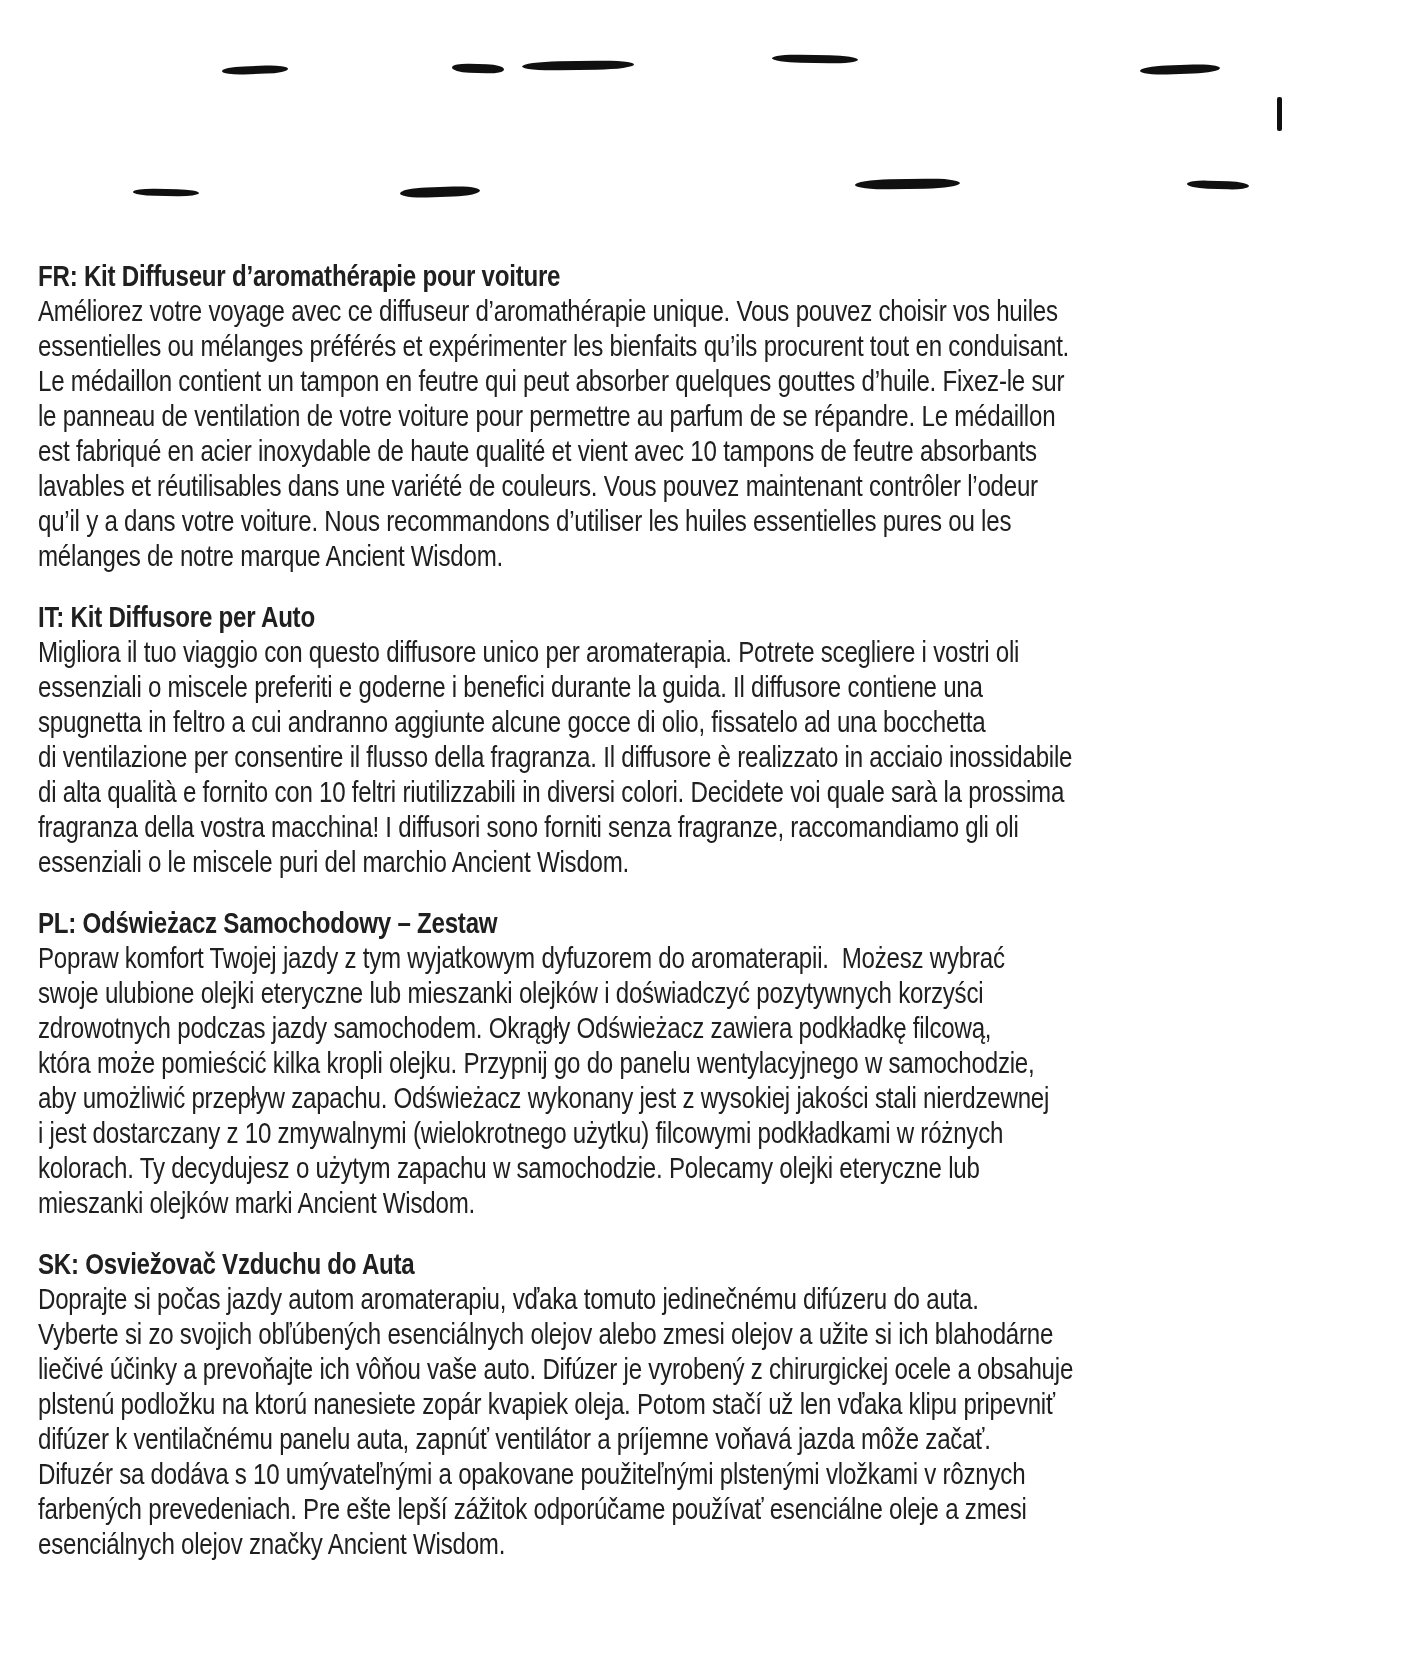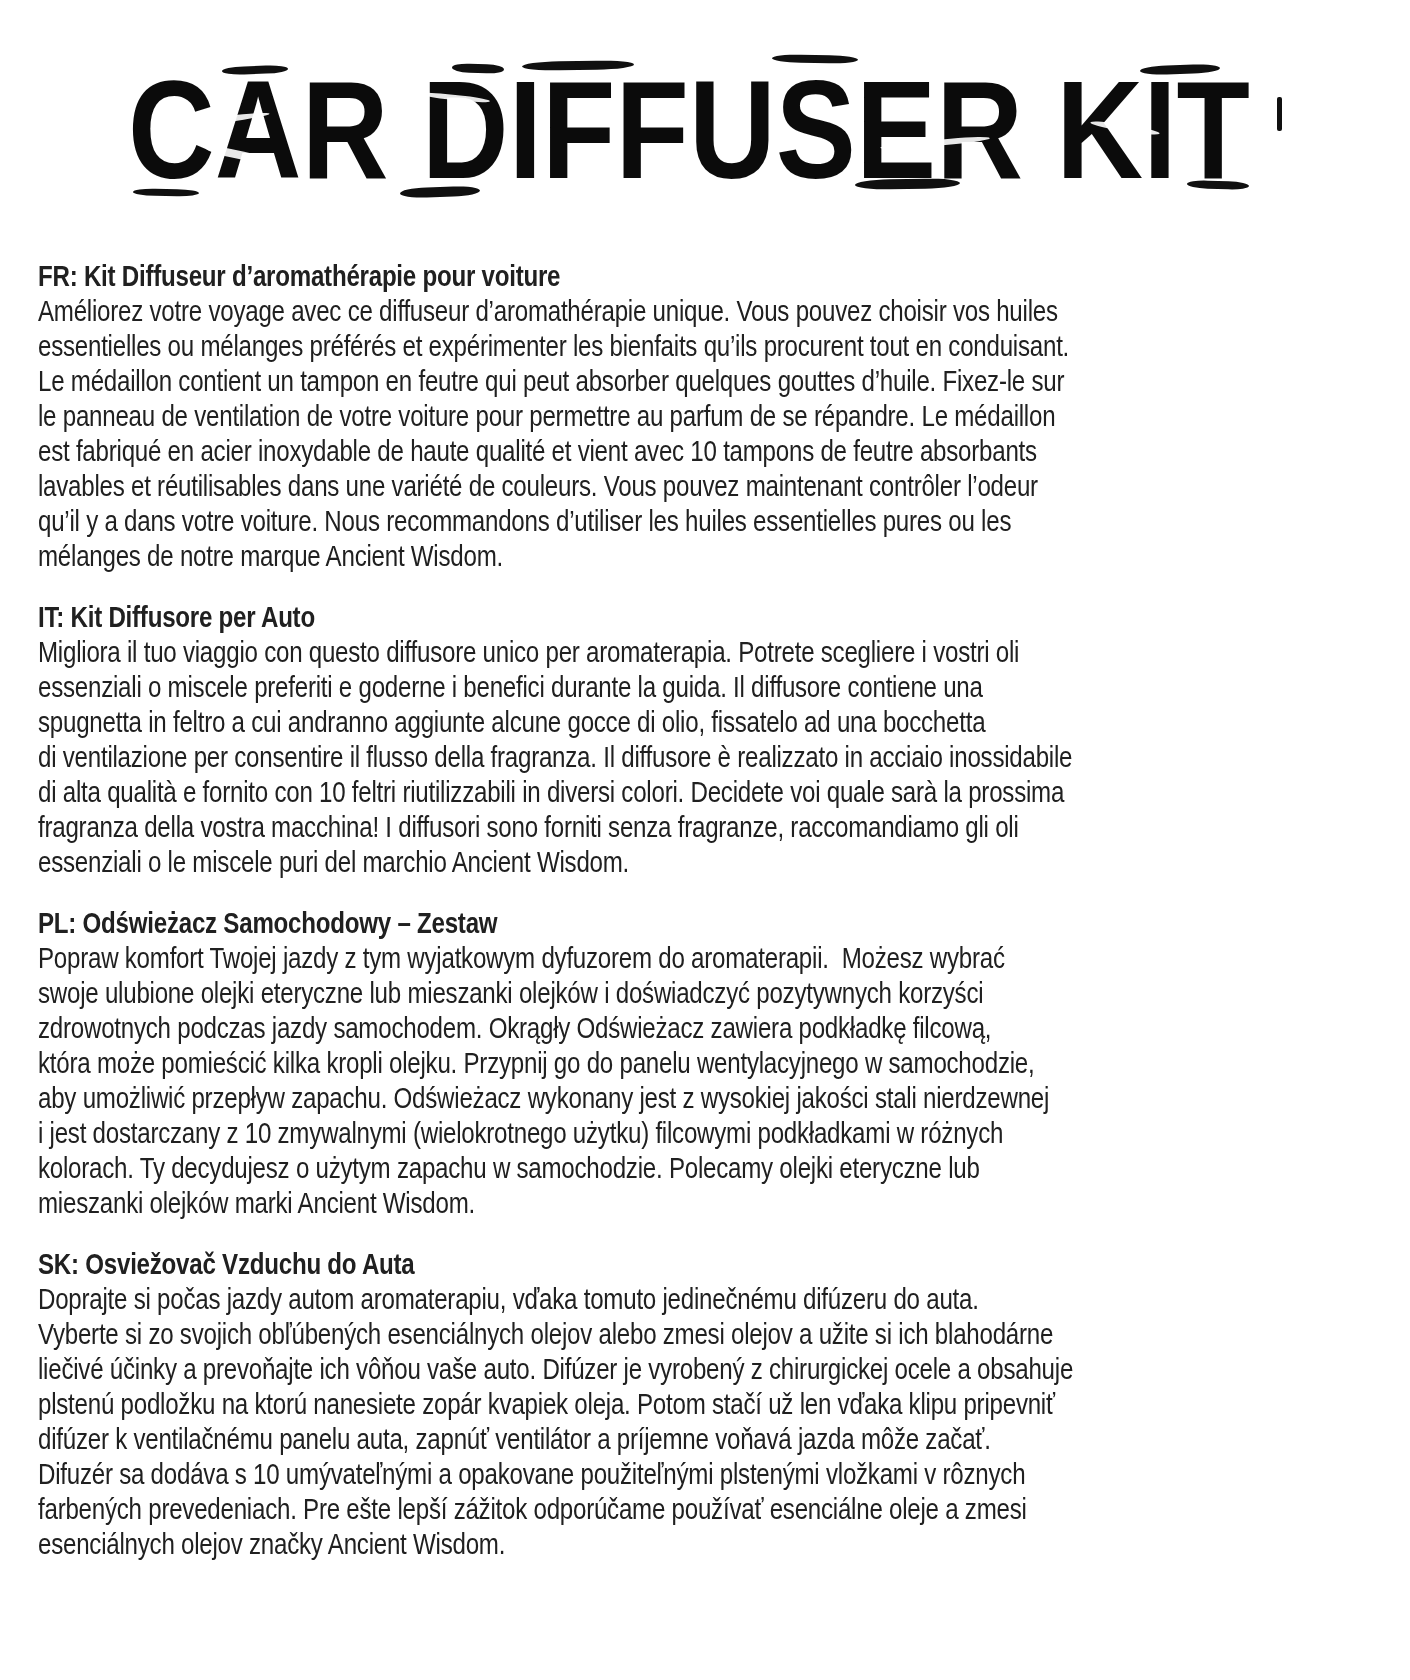--- a/index.html
+++ b/index.html
@@ -66,25 +66,20 @@
     line-height: 35px;
     letter-spacing: -0.3px;
     white-space: pre-wrap;      
   }
 </style>
 </head>
 <body>
 
 <div id="page">
 
-  <div id="title-wrap">
-    <svg id="title-svg" width="1140" height="165" viewBox="0 0 1140 165">
-      <text x="2" y="138" font-size="140" textLength="1122" lengthAdjust="spacingAndGlyphs">CAR DIFFUSER KIT</text>
-    </svg>
-  </div>
 
   <div class="smudge" style="left:222px; top:66px;  width:66px;  height:8px;  transform:rotate(-2deg);"></div>
   <div class="smudge" style="left:452px; top:64px;  width:52px;  height:9px;  transform:rotate(2deg);"></div>
   <div class="smudge" style="left:522px; top:61px;  width:112px; height:9px;  transform:rotate(-1deg);"></div>
   <div class="smudge" style="left:772px; top:55px;  width:86px;  height:8px;  transform:rotate(1deg);"></div>
   <div class="smudge" style="left:1140px;top:65px;  width:80px;  height:9px;  transform:rotate(-2deg);"></div>
   <div class="smudge" style="left:1277px;top:97px;  width:5px;   height:34px; border-radius:2px;"></div>
   <div class="smudge" style="left:133px; top:189px; width:66px;  height:7px;  transform:rotate(1deg);"></div>
   <div class="smudge" style="left:400px; top:187px; width:80px;  height:10px; transform:rotate(-2deg);"></div>
   <div class="smudge" style="left:855px; top:179px; width:105px; height:10px; transform:rotate(-1deg);"></div>

